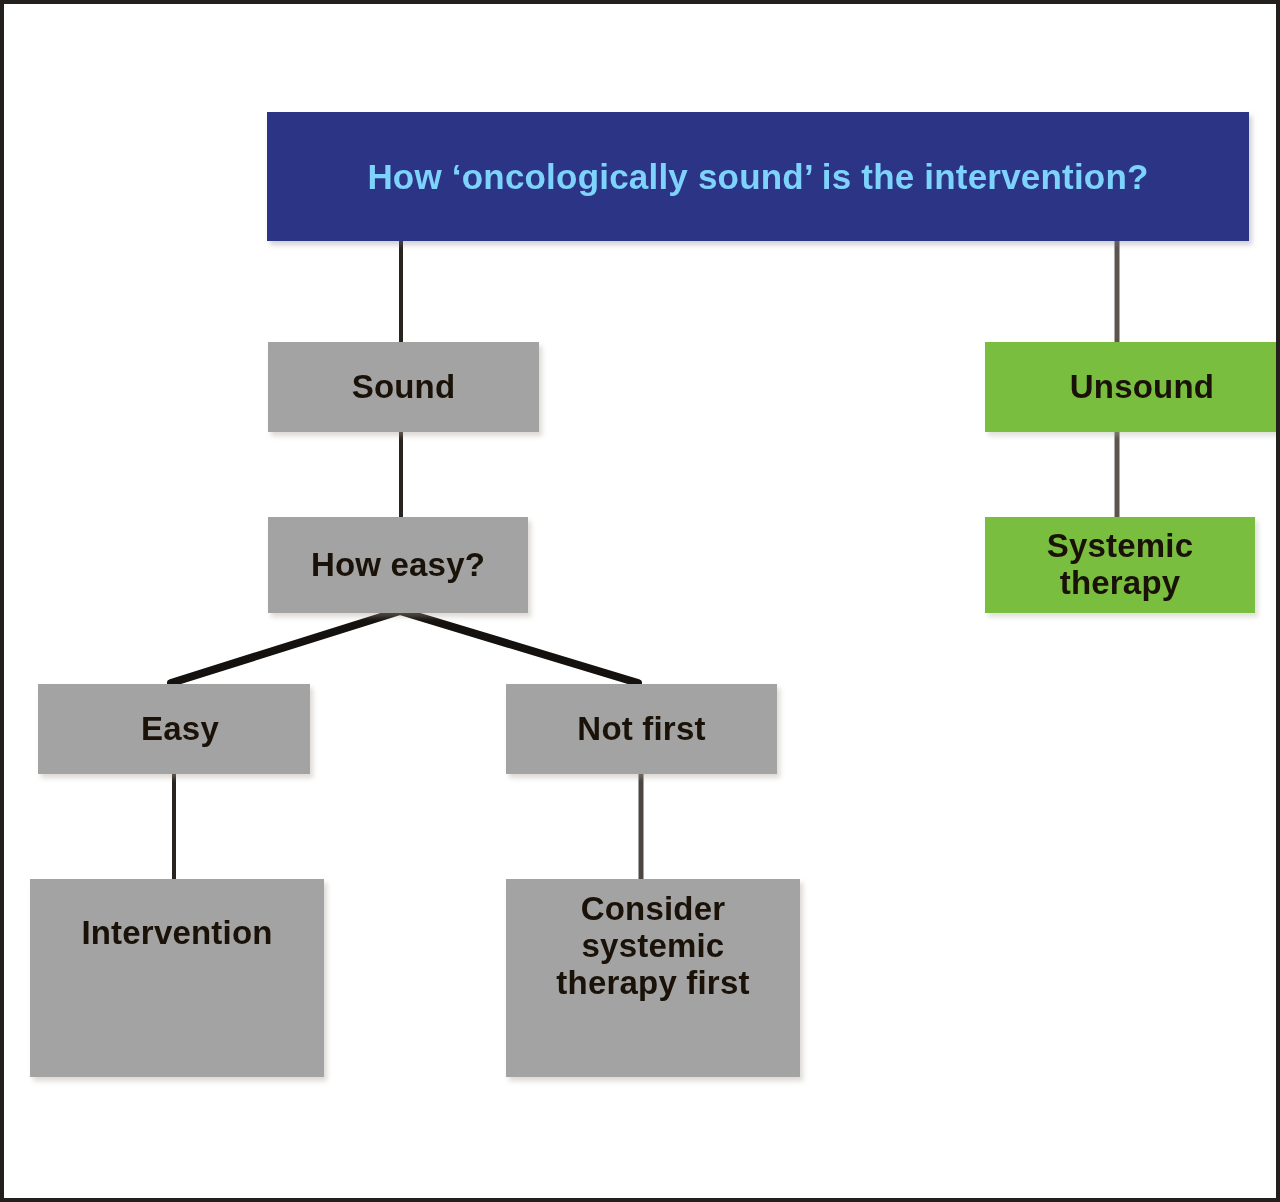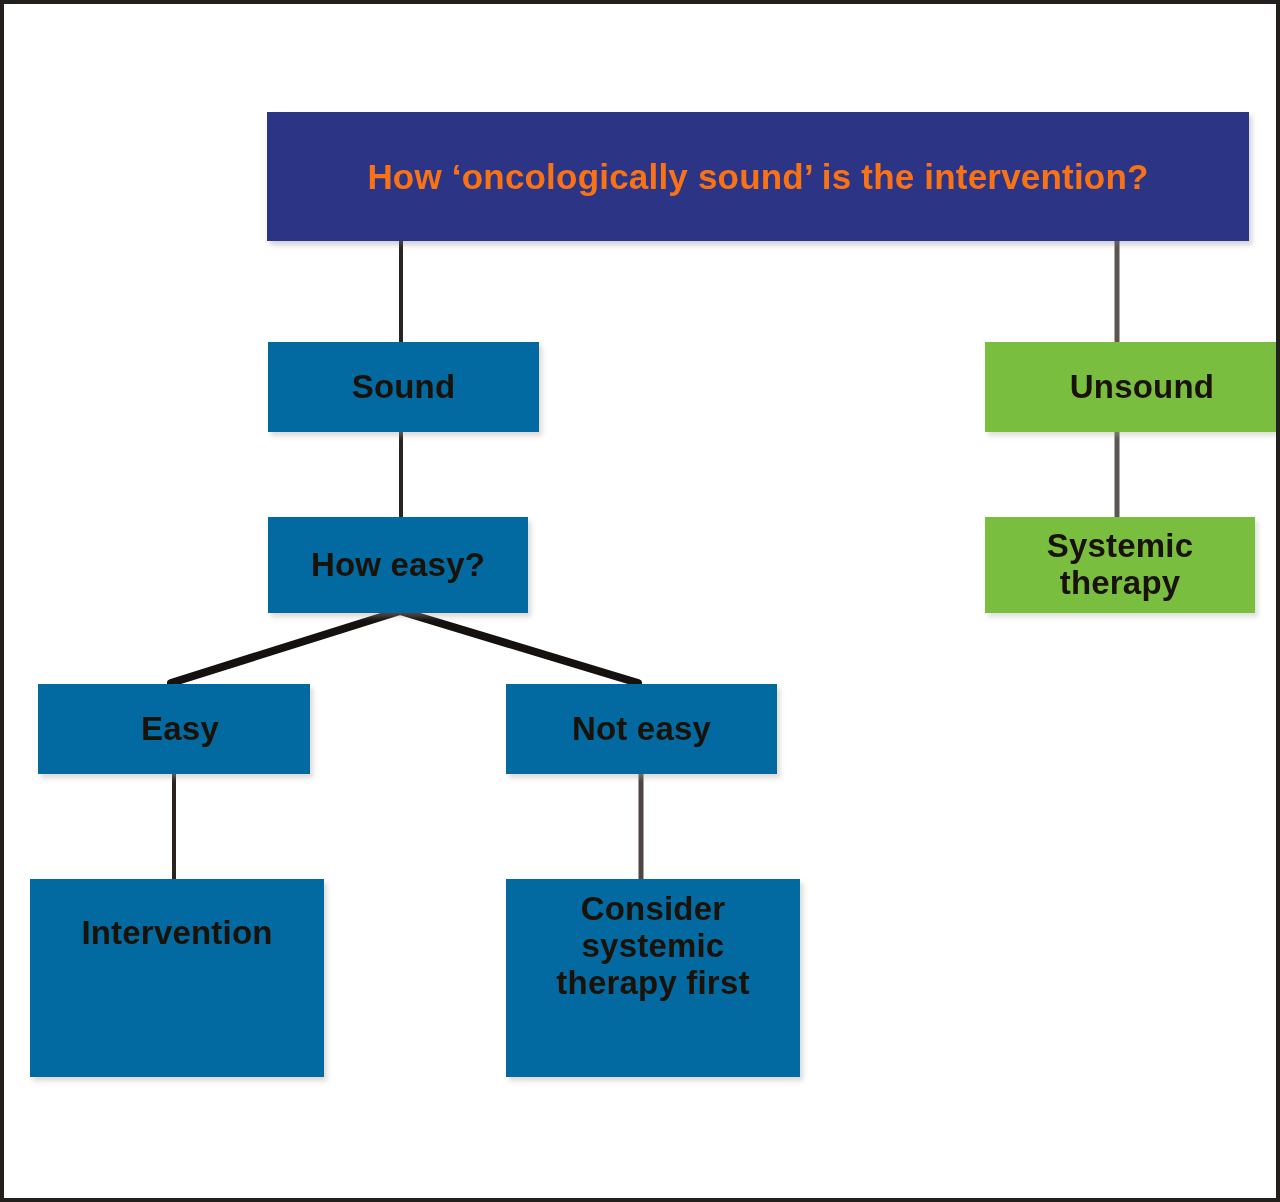--- a/index.html
+++ b/index.html
@@ -33,28 +33,28 @@
     display: block;
     white-space: pre-line;
   }
   
   .node-root {
     left: 263px;
     top: 108px;
     width: 982px;
     height: 129px;
     background: #2c3585;
-    color: #f97316;
+    color: #7dd3fc;
     font-size: 35px;
     align-items: center;
     box-shadow: 3px 4px 5px rgba(120,120,140,0.35);
   }
   
   .orange {
-    background: #0369a1;
+    background: #a3a3a3;
     box-shadow: 3px 4px 5px rgba(170,160,150,0.40);
   }
   
   .green {
     background: #79be3f;
     box-shadow: 3px 4px 5px rgba(170,180,160,0.40);
   }
   .node-sound {
     left: 264px;
     top: 338px;
@@ -166,21 +166,21 @@
 
   <div class="flow-node orange node-how-easy">
     <span class="node-label">How easy?</span>
   </div>
 
   <div class="flow-node orange node-easy">
     <span class="node-label">Easy</span>
   </div>
 
   <div class="flow-node orange node-not-easy">
-    <span class="node-label">Not easy</span>
+    <span class="node-label">Not first</span>
   </div>
 
   <div class="flow-node orange node-intervention">
     <span class="node-label">Intervention</span>
   </div>
 
   <div class="flow-node orange node-consider">
     <span class="node-label">Consider
 systemic
 therapy first</span>

